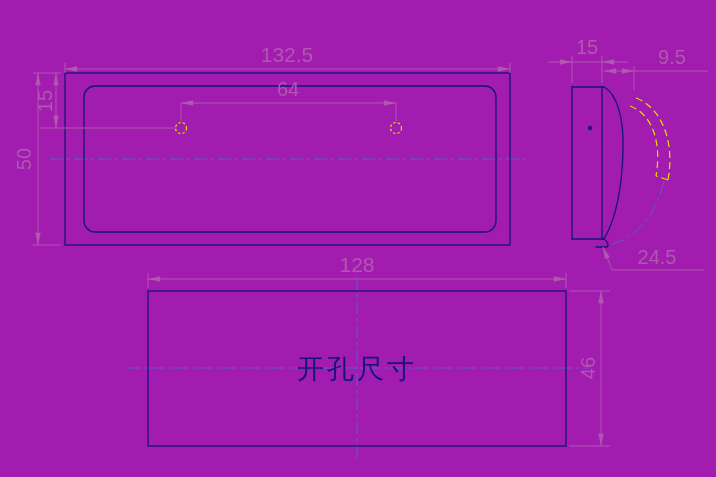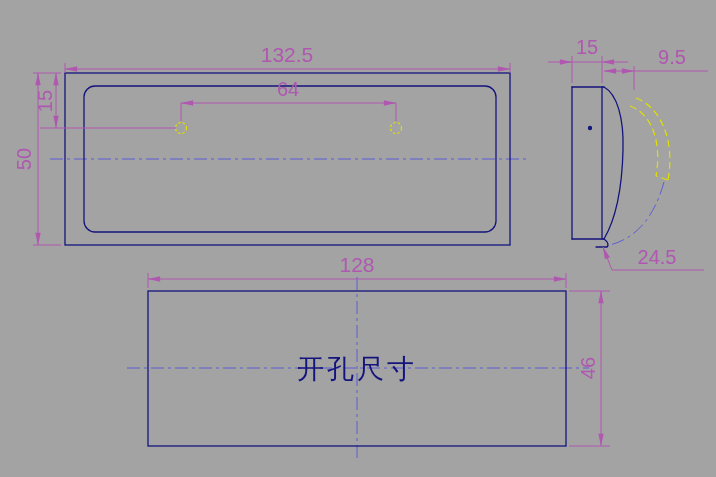--- a/index.html
+++ b/index.html
@@ -1,16 +1,16 @@
 <!DOCTYPE html>
 <html><head>
 <meta charset="utf-8">
 <style>
   html,body{margin:0;padding:0;background:#ffffff;}
-  .wrap{width:716px;height:477px;background:#a3a3a3;position:relative;overflow:hidden;}
+  .wrap{width:716px;height:477px;background:#a21caf;position:relative;overflow:hidden;}
   svg{display:block;}
   .ol{stroke:#14147d;stroke-width:1.3;fill:none;stroke-linecap:round;}
   .dim{stroke:#b057b0;stroke-width:1;fill:none;}
   .dimtxt{fill:#b057b0;font-family:"Liberation Sans",sans-serif;font-size:20px;}
   .big{font-size:21px;}
   .cl{stroke:#5c5cd6;stroke-width:1;fill:none;stroke-dasharray:13 4 3 4;}
   .yl{stroke:#e0e000;stroke-width:1.2;fill:none;stroke-dasharray:7 4;}
   .holes{stroke:#e0e000;stroke-width:1.2;fill:none;stroke-dasharray:2.5 2;}
   .cjk{fill:#14147d;font-family:"DejaVu Sans","Liberation Sans",sans-serif;font-size:27px;letter-spacing:3px;}
 </style>

